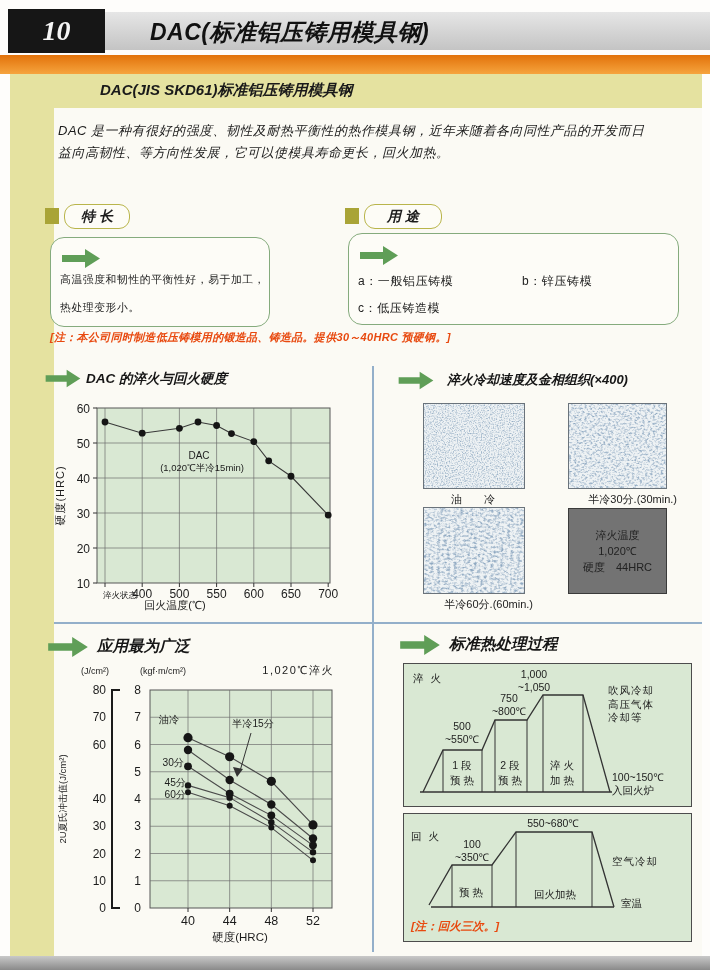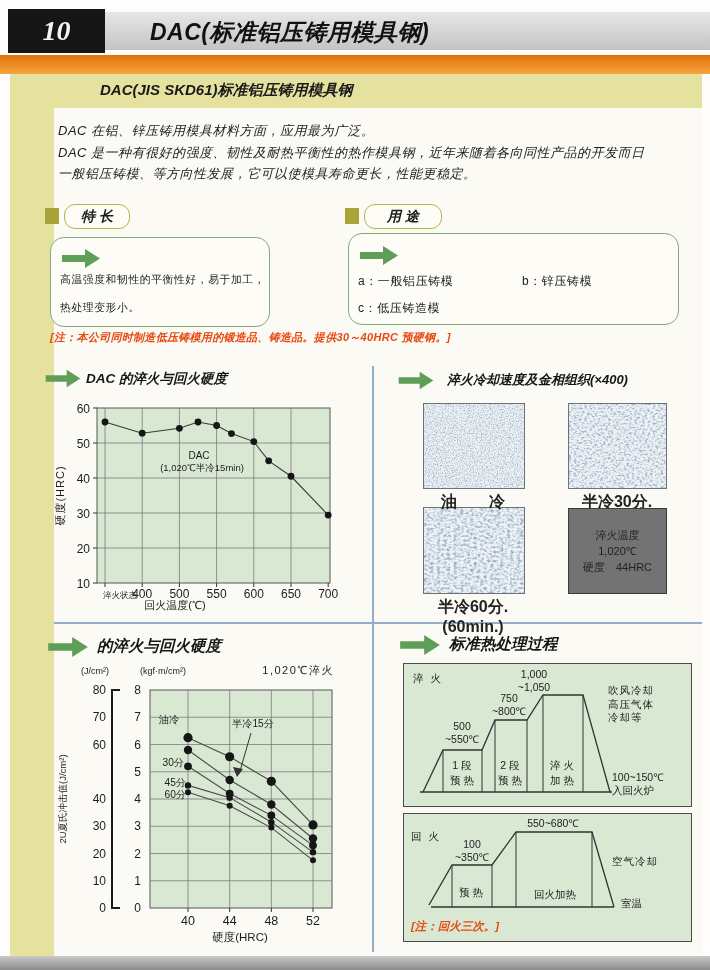--- a/index.html
+++ b/index.html
@@ -32,21 +32,21 @@
         font-size:11px;color:#e8490f;letter-spacing:0.3px;}
   
   .vdiv{position:absolute;left:372px;top:366px;width:1.5px;height:586px;background:#93afca;}
   .hdiv{position:absolute;left:54px;top:622px;width:648px;height:1.5px;background:#93afca;}
   
   .sectitle{position:absolute;font-style:italic;font-weight:bold;color:#161616;}
   
   .arrow{position:absolute;}
   
   .micro{position:absolute;border:1px solid #6a737b;background:#edf1f4;}
-  .caption{position:absolute;font-size:16px;color:#222;text-align:center;transform:translateX(-50%);font-weight:bold;}
+  .caption{position:absolute;font-size:11px;color:#222;text-align:right;transform:translateX(-50%);}
   .infobox{position:absolute;left:568px;top:508px;width:97px;height:84px;background:#737373;
            border:1px solid #3a3a3a;display:flex;flex-direction:column;align-items:center;
            justify-content:center;font-size:11px;line-height:16px;color:#222;}
   
   .greenbox{position:absolute;background:#d9e8d3;border:1px solid #4c4c4c;}
   .ht{position:absolute;font-size:10.5px;line-height:12.5px;color:#1d1d1d;white-space:pre-line;text-align:center;}
   .ht.center{transform:translateX(-50%);}
   .ht.left{text-align:left;}
   .htnote{position:absolute;font-style:italic;font-weight:bold;font-size:11.5px;color:#e8490f;}
   .bottomedge{position:absolute;left:0;top:956px;width:710px;height:14px;
@@ -61,23 +61,22 @@
 
   <div class="titlebar"></div>
   <div class="pagenum">10</div>
   <div class="maintitle">DAC(标准铝压铸用模具钢)</div>
   <div class="orangebar"></div>
   <div class="yellowband"></div>
   <div class="contentbg"></div>
   <div class="subtitle">DAC(JIS SKD61)标准铝压铸用模具钢</div>
 
   <div class="intro">
-    <div>DAC 在铝、锌压铸用模具材料方面，应用最为广泛。</div>
     <div>DAC 是一种有很好的强度、韧性及耐热平衡性的热作模具钢，近年来随着各向同性产品的开发而日</div>
-    <div>一般铝压铸模、等方向性发展，它可以使模具寿命更长，性能更稳定。</div>
+    <div>益向高韧性、等方向性发展，它可以使模具寿命更长，回火加热。</div>
   </div>
 
   <div class="olivesq" style="left:45px;top:208px;"></div>
   <div class="pillbox" style="left:64px;top:204px;width:64px;height:23px;">
     <span>特 长</span>
   </div>
   <div class="roundbox" style="left:50px;top:237px;width:218px;height:88px;"></div>
   <svg class="arrow" style="left:62px;top:247px;" width="38" height="23" viewBox="0 0 38 23">
     <polygon points="0,8 23,8 23,2 38,11.5 23,21 23,15 0,15" fill="#5f9e57"></polygon>
   </svg>
@@ -107,21 +106,21 @@
   <div class="sectitle" style="left:86px;top:370px;font-size:13.5px;">DAC 的淬火与回火硬度</div>
 
   <svg class="arrow" style="left:398px;top:370px;" width="36" height="21" viewBox="0 0 38 23">
     <polygon points="0,8 23,8 23,2 38,11.5 23,21 23,15 0,15" fill="#5f9e57"></polygon>
   </svg>
   <div class="sectitle" style="left:447px;top:371px;font-size:13px;">淬火冷却速度及金相组织(×400)</div>
 
   <svg class="arrow" style="left:48px;top:635px;" width="40" height="24" viewBox="0 0 38 23">
     <polygon points="0,8 23,8 23,2 38,11.5 23,21 23,15 0,15" fill="#5f9e57"></polygon>
   </svg>
-  <div class="sectitle" style="left:97px;top:636px;font-size:15.5px;">的淬火与回火硬度</div>
+  <div class="sectitle" style="left:97px;top:636px;font-size:15.5px;">应用最为广泛</div>
 
   <svg class="arrow" style="left:400px;top:633px;" width="40" height="24" viewBox="0 0 38 23">
     <polygon points="0,8 23,8 23,2 38,11.5 23,21 23,15 0,15" fill="#5f9e57"></polygon>
   </svg>
   <div class="sectitle" style="left:449px;top:634px;font-size:15.5px;">标准热处理过程</div>
 
   <svg class="micro abs" style="left:423px;top:403px;" width="100" height="84">
     <defs>
       <filter id="spk1" x="0%" y="0%" width="100%" height="100%">
         <feTurbulence type="fractalNoise" baseFrequency="0.75" numOctaves="2" seed="7"></feTurbulence>

